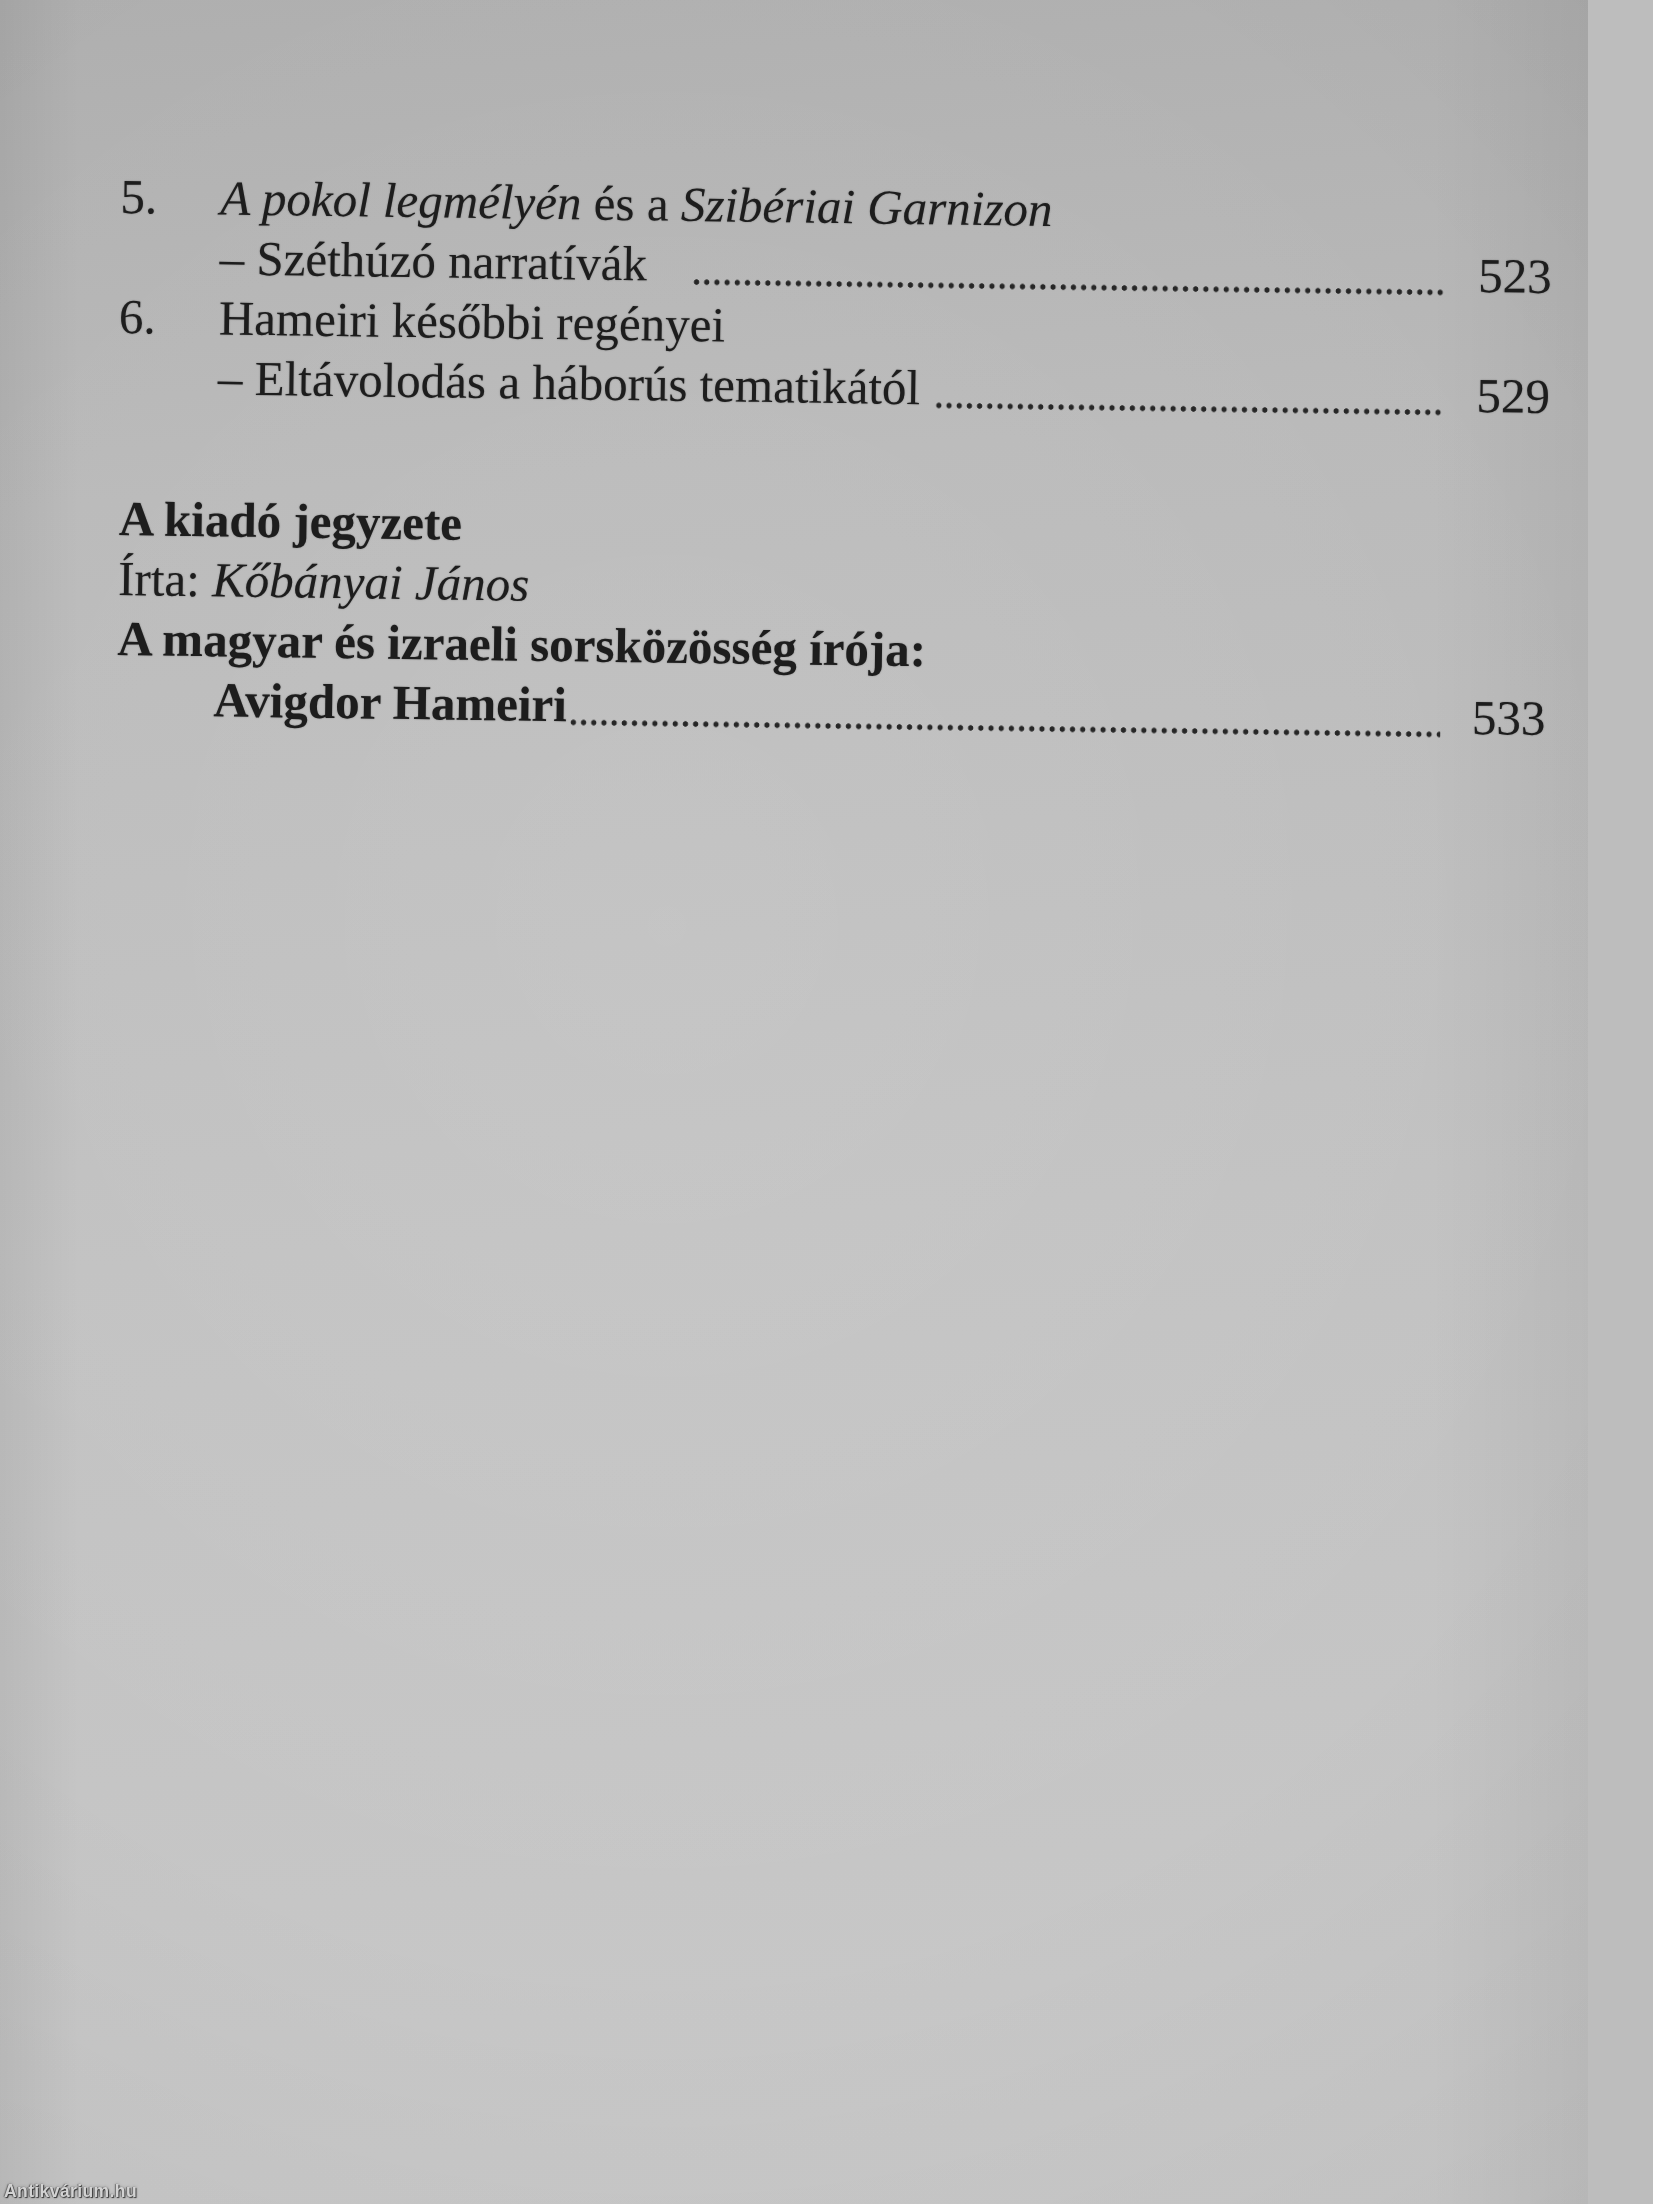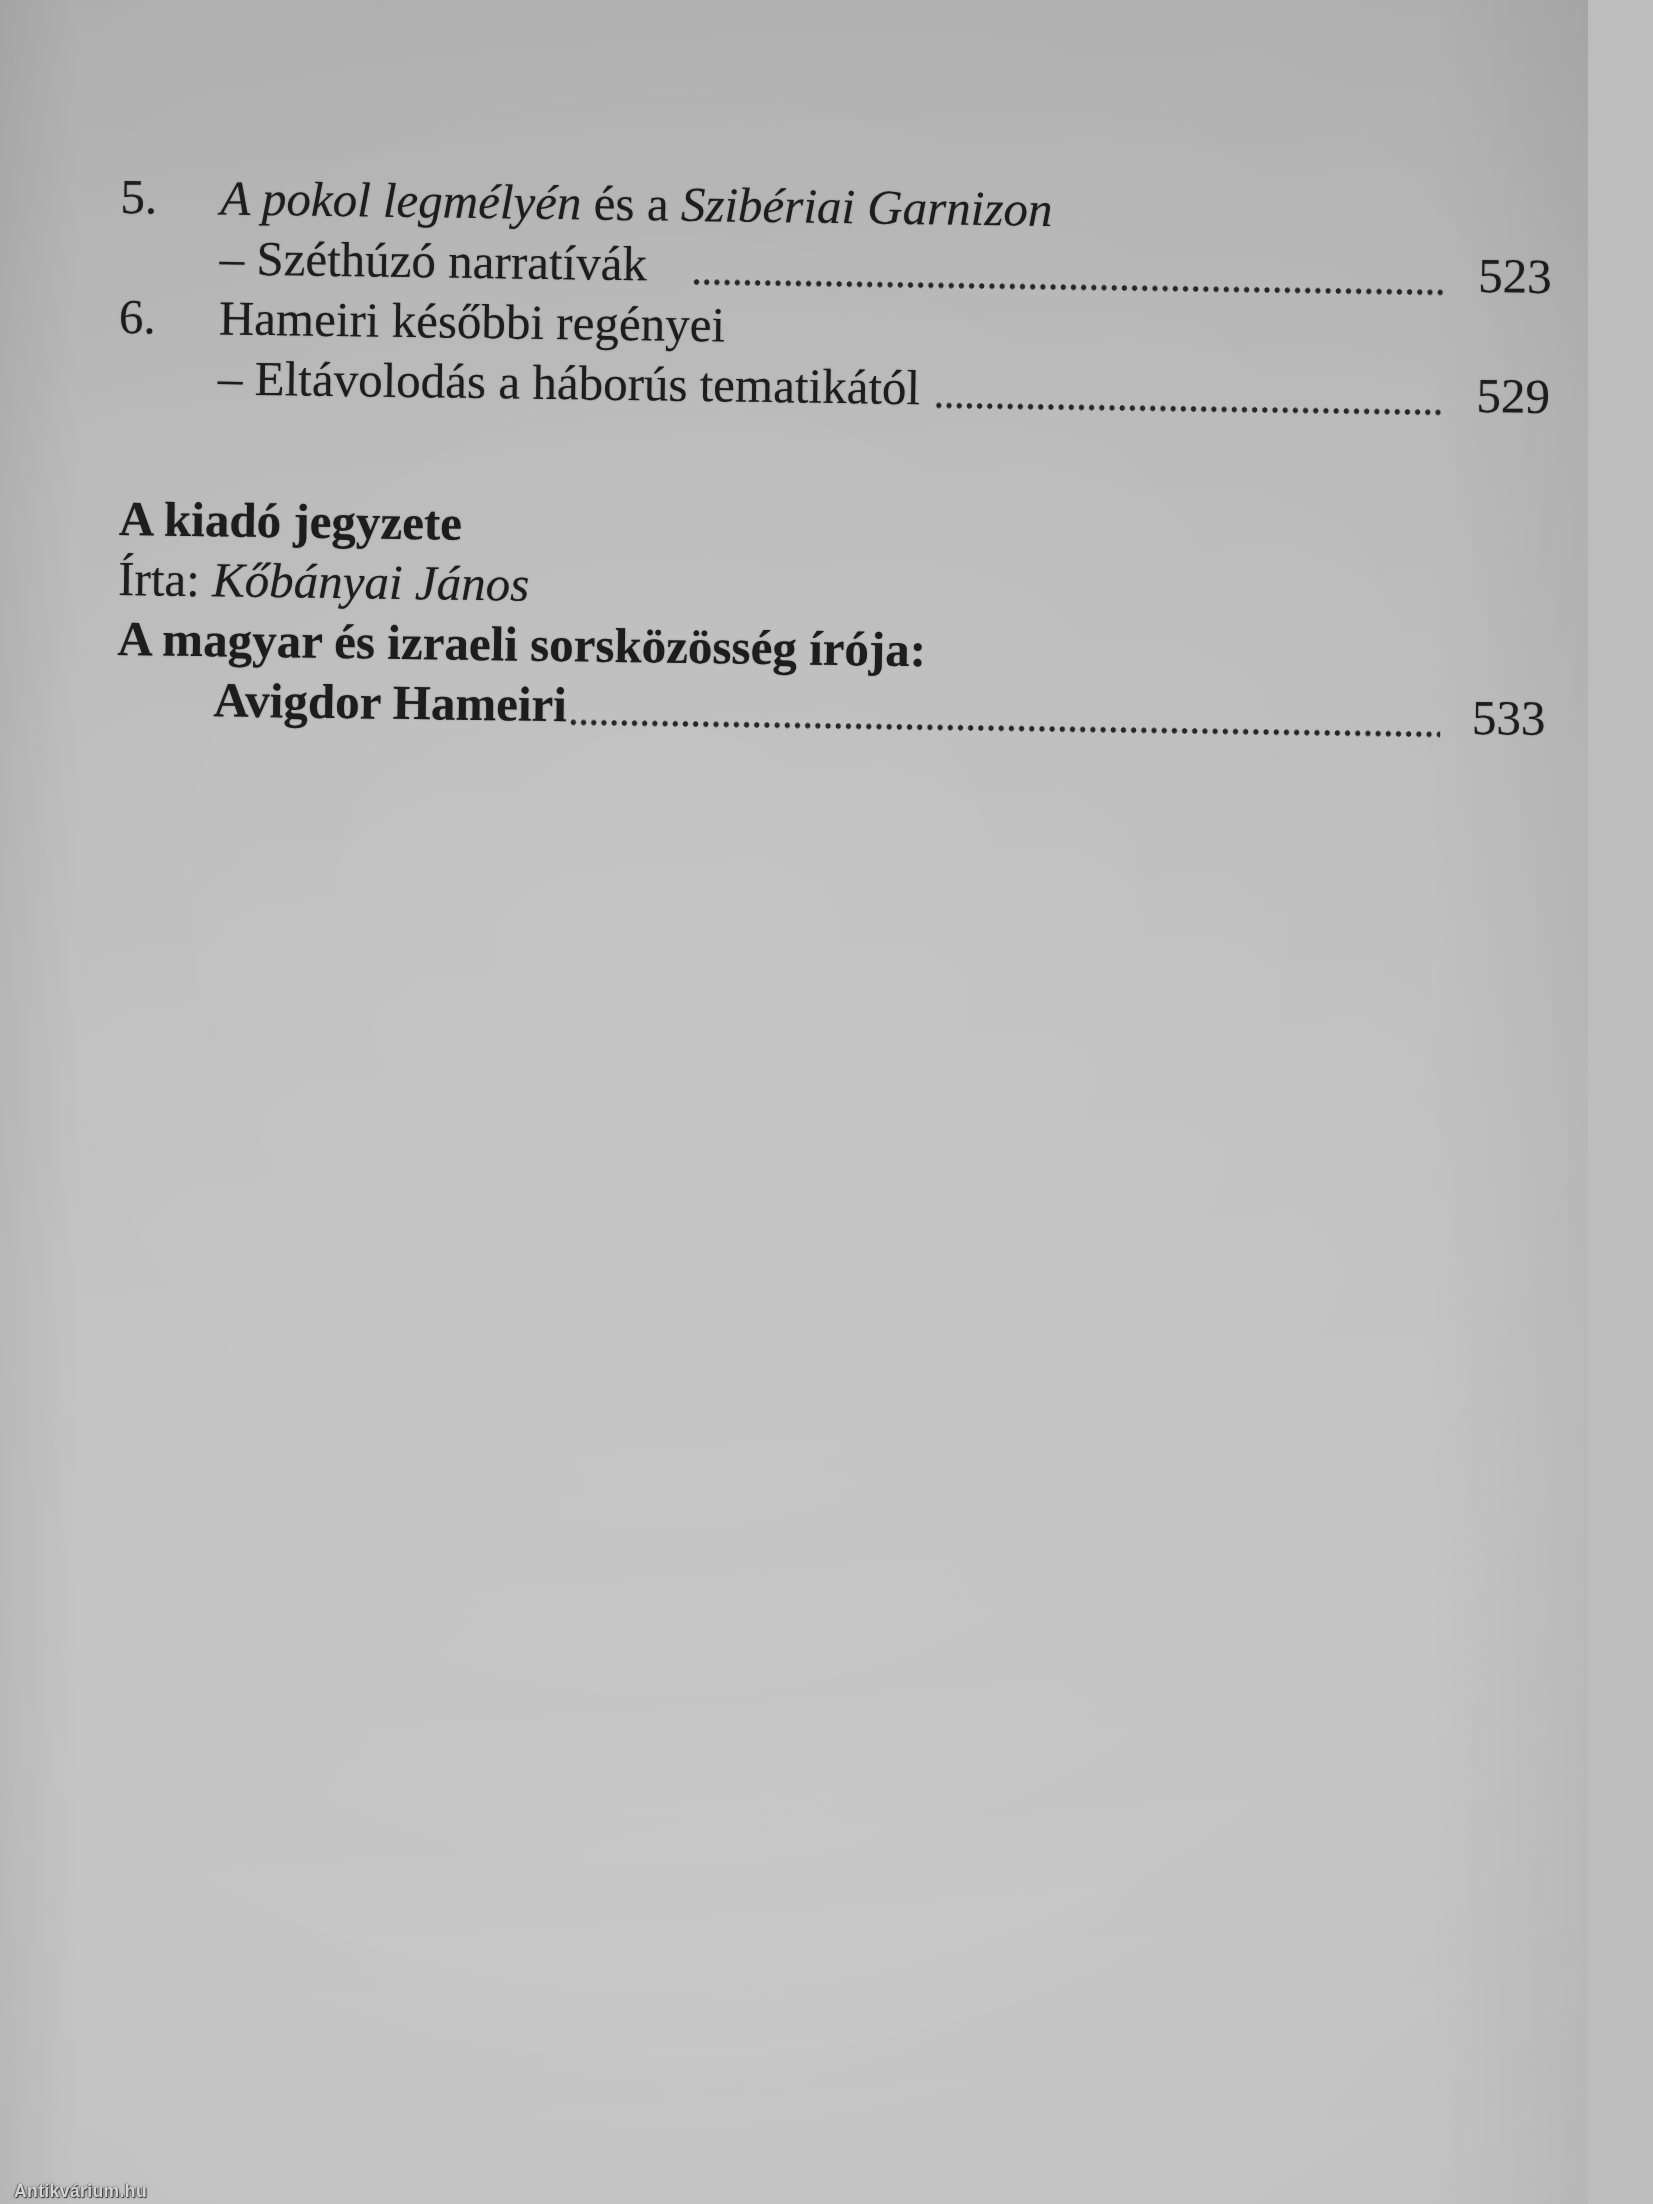--- a/index.html
+++ b/index.html
@@ -81,21 +81,21 @@
     font-weight: normal;
   }
   .note-block {
     margin-top: 82px;
   }
   .note-left { padding-left: 124px; }
   .bold { font-weight: bold; }
   i { font-style: italic; }
   .watermark {
     position: absolute;
-    left: 14px;
+    left: 4px;
     bottom: 2.9px;
     font-family: "Liberation Sans", sans-serif;
     font-weight: bold;
     font-size: 17.5px;
     letter-spacing: 0.4px;
     color: #d3d3d3;
     text-shadow: 1px 1px 1px rgba(35,35,35,0.85), -1px 0 1px rgba(35,35,35,0.45), 0 0 2.9px rgba(70,70,70,0.5);
   }
 </style>
 </head>

